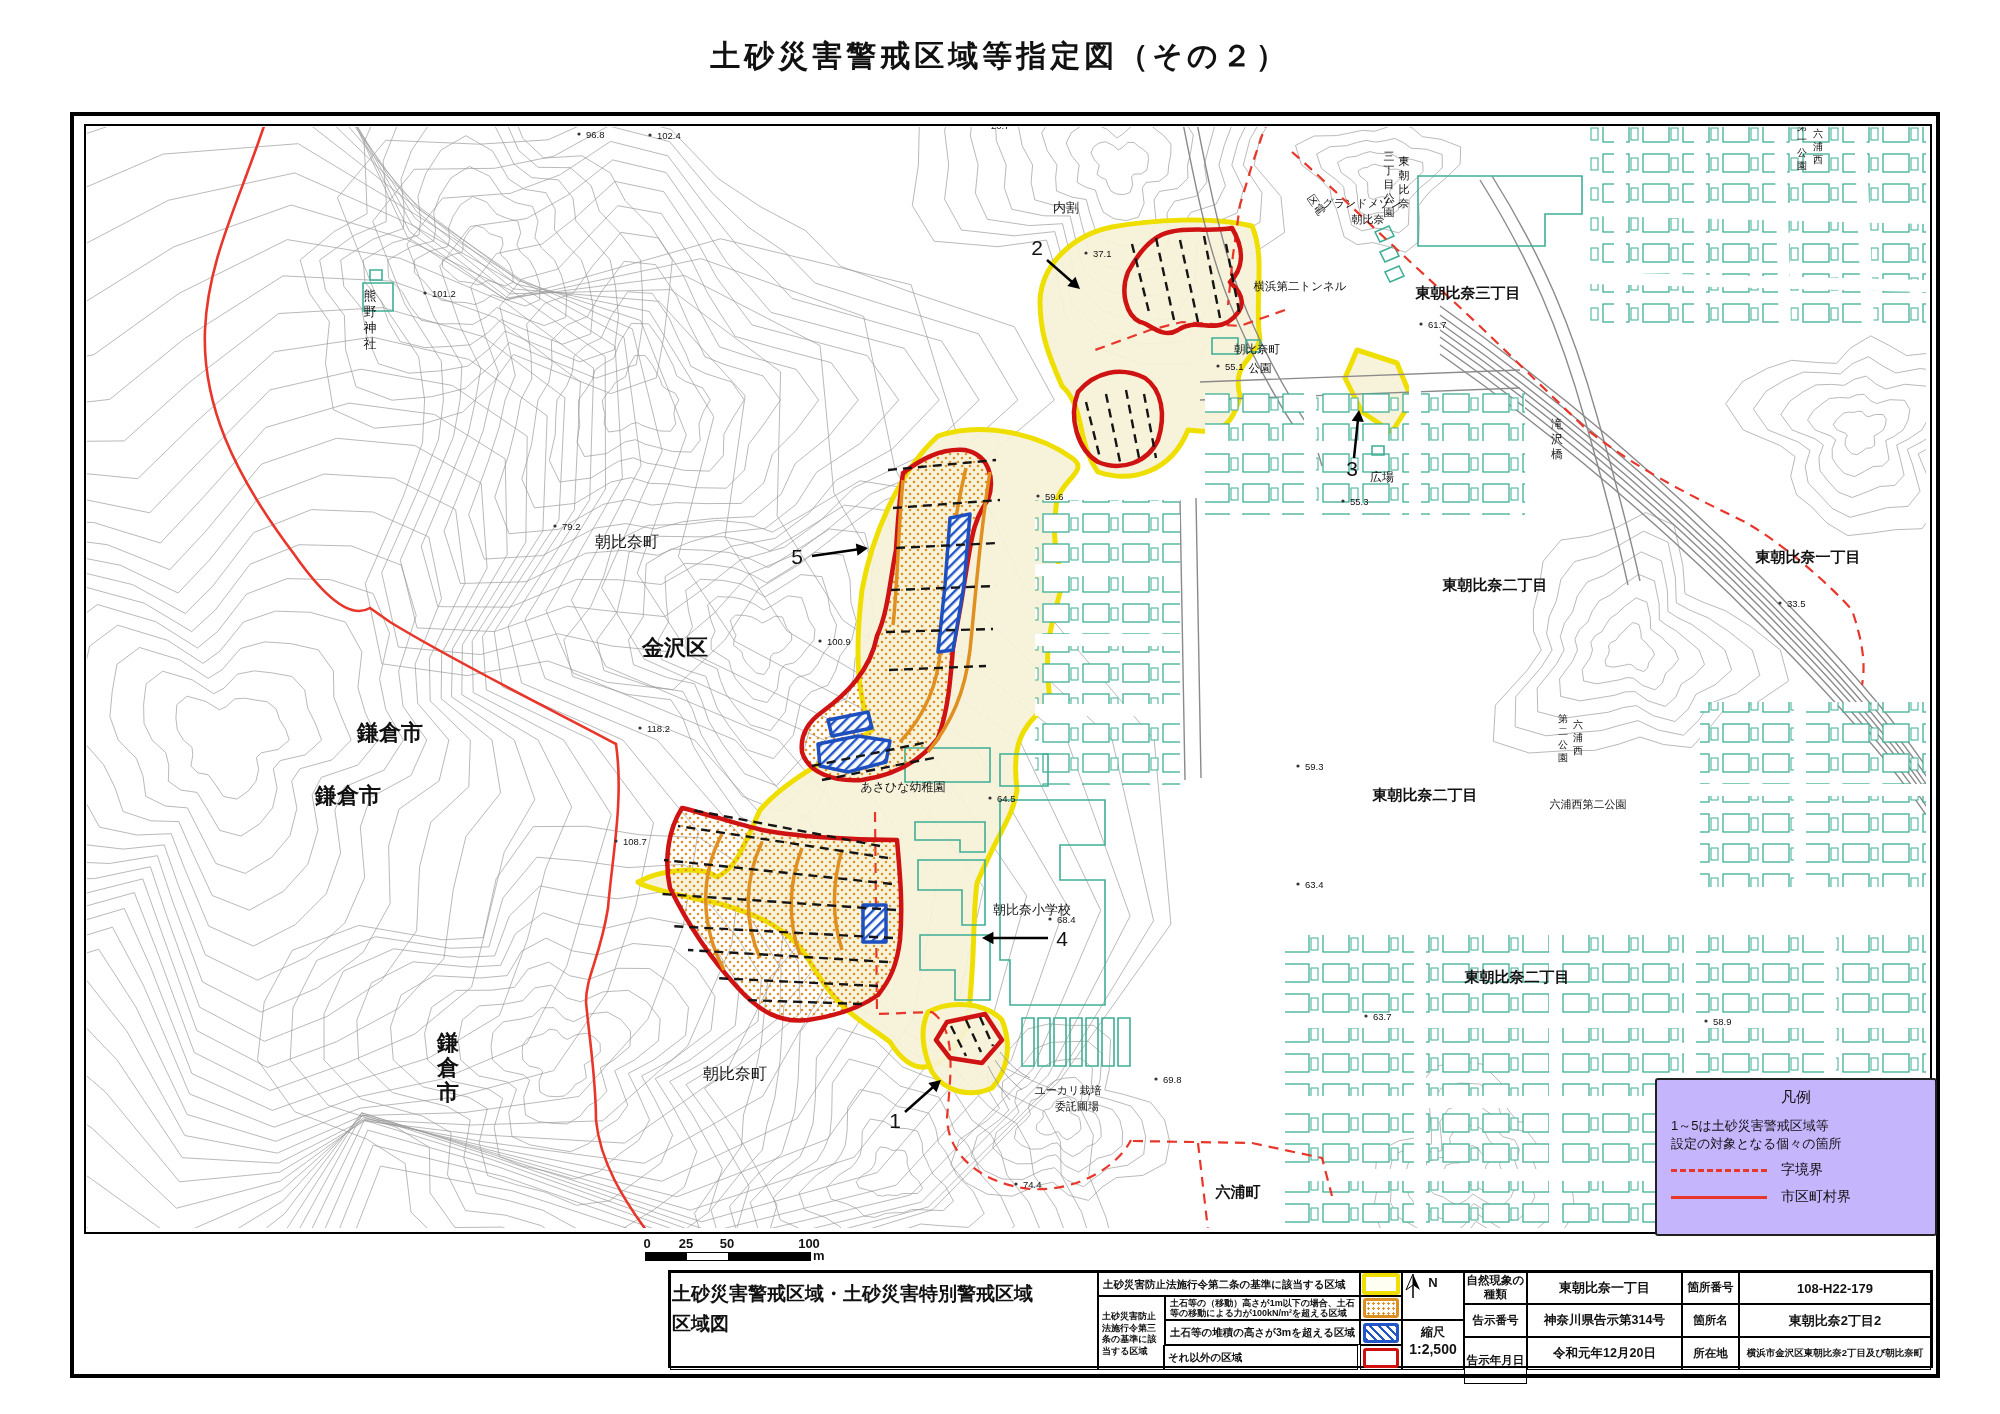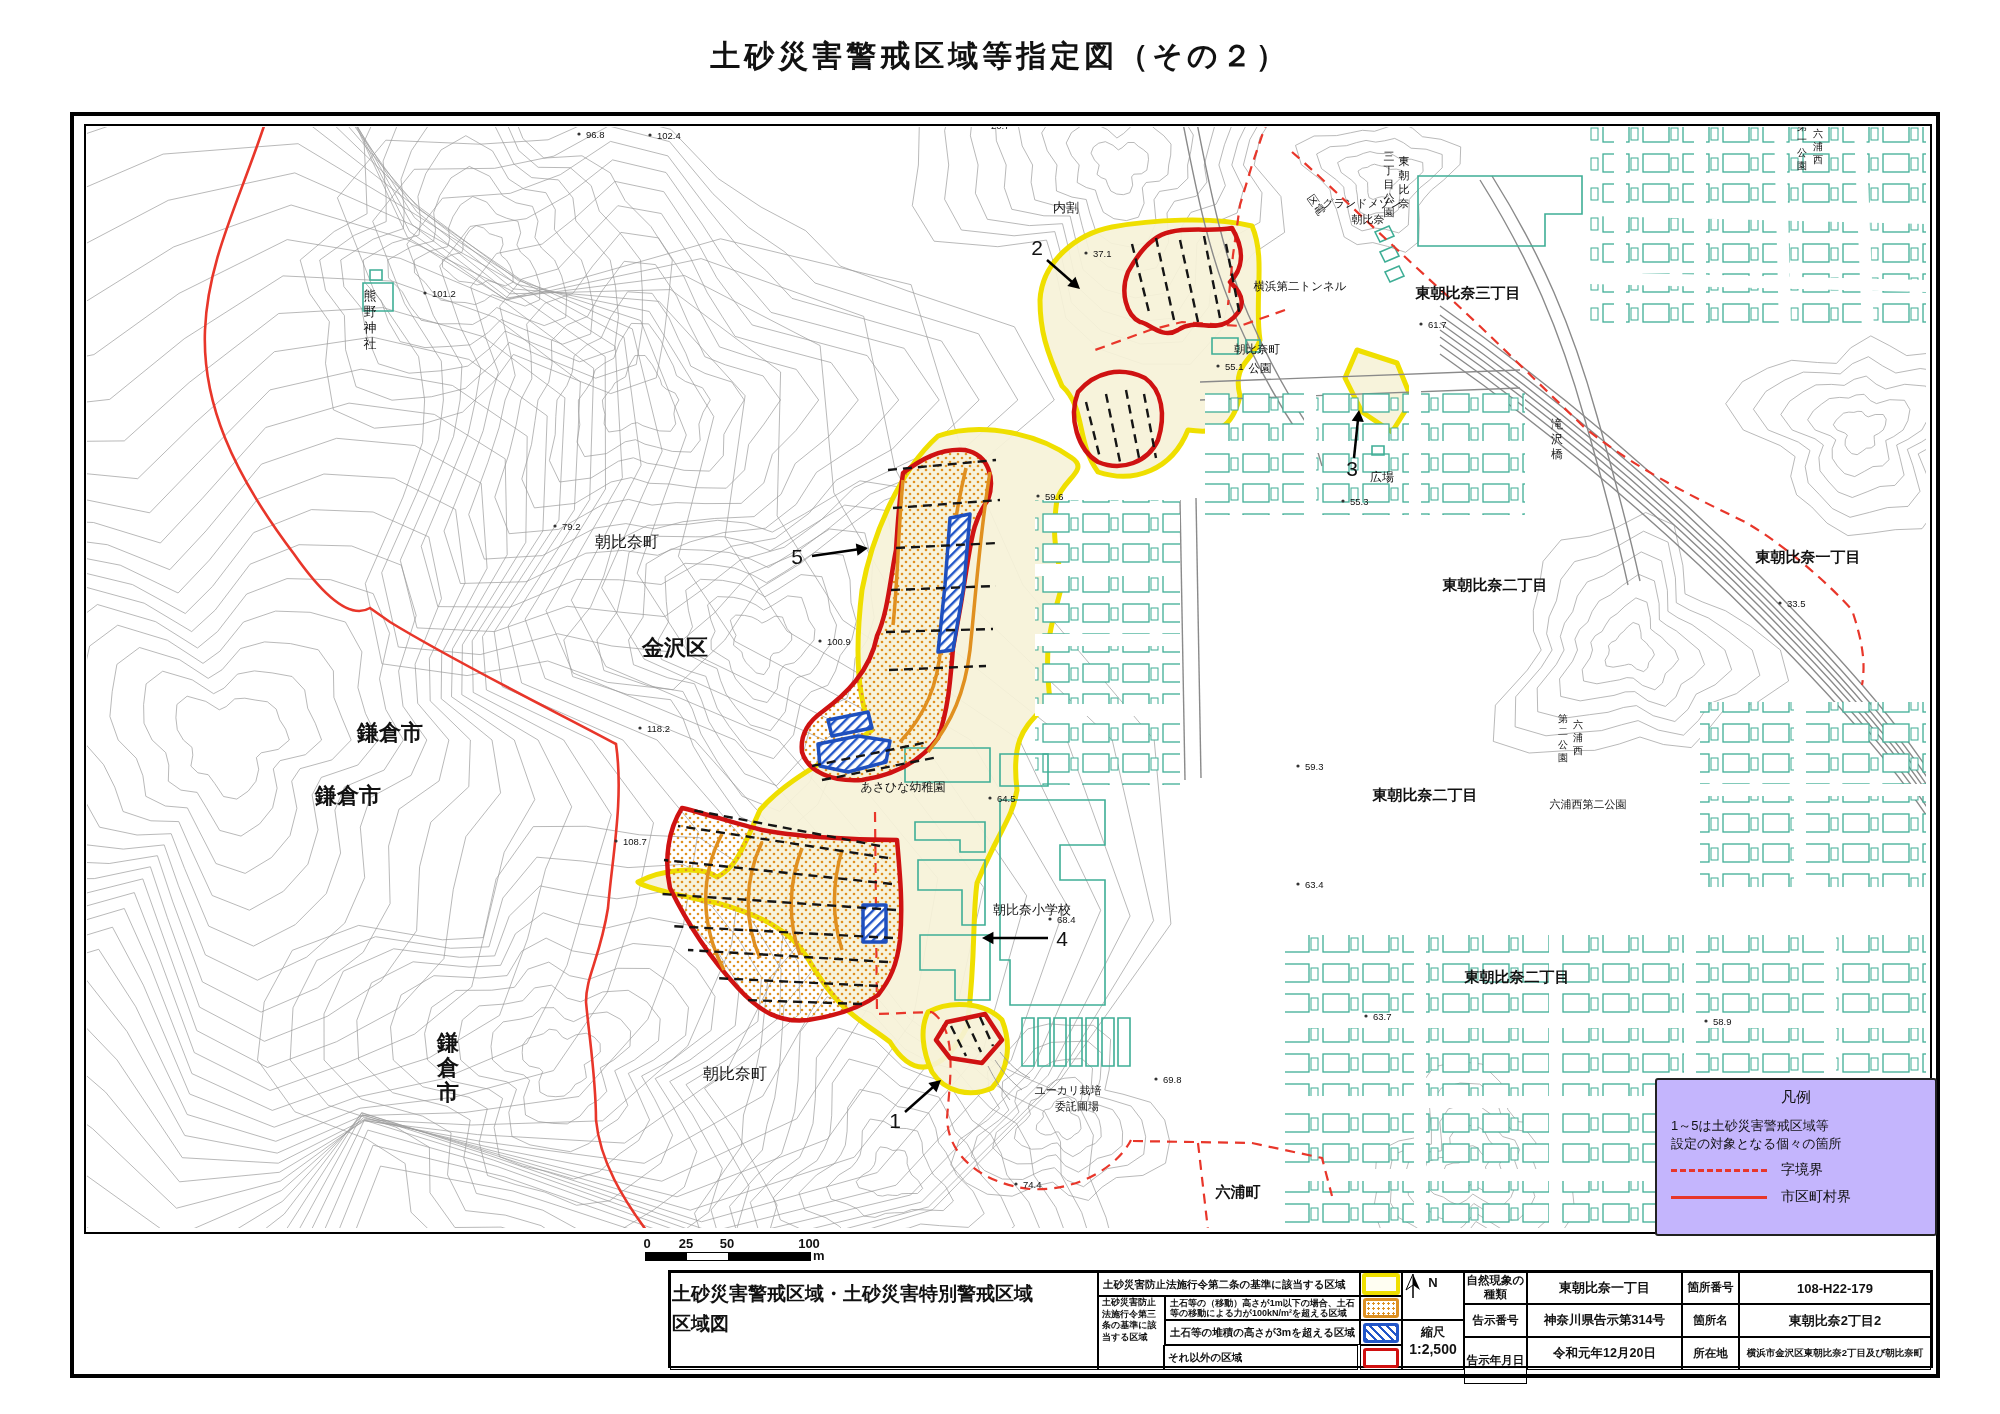--- a/index.html
+++ b/index.html
@@ -28,21 +28,21 @@
   #scalebar .ticks span{position:absolute;top:0;transform:translateX(-50%);font-weight:bold;font-size:13px;}
   #sb-bar{position:absolute;left:0;top:16px;width:164px;height:7px;border:1px solid #000;display:flex;}
   #sb-bar .seg{height:100%;}
   #sb-unit{position:absolute;left:168px;top:12px;font-weight:bold;font-size:13px;}
   
   #ttable{position:absolute;left:668px;top:1270px;width:1265px;height:98px;border:2px solid #000;
           background:#fff;z-index:5;box-sizing:border-box;}
   .cell{position:absolute;box-sizing:border-box;border:1px solid #000;overflow:hidden;}
   .sheet-title{font-size:19px;font-weight:bold;line-height:1.6;padding:6px 1px;}
   .leg-desc{font-size:10.5px;font-weight:bold;display:flex;align-items:center;padding:0 4px;line-height:1.15;}
-  .leg-group{font-size:9px;font-weight:bold;padding:0 3px;line-height:1.3;}
+  .leg-group{font-size:9px;font-weight:bold;padding:14px 3px;line-height:1.3;}
   .swcell{display:flex;align-items:center;justify-content:center;}
   .sw{width:30px;height:14px;border-radius:3px;background:#fff;}
   .sw.yellow{border:4px solid #efdf00;background:#fffef2;}
   .sw.orange{border:3px solid #dd9022;background-image:radial-gradient(circle,#dd9022 1px,rgba(0,0,0,0) 1.4px);background-size:5px 5px;}
   .sw.blue{border:3px solid #2256c8;background:repeating-linear-gradient(45deg,#2256c8 0 2px,#fff 2px 6px);}
   .sw.red{border:3px solid #d01010;}
   .kcell{font-size:11.5px;font-weight:bold;display:flex;align-items:center;justify-content:center;text-align:center;line-height:1.2;}
   .vcell{font-size:13px;font-weight:bold;display:flex;align-items:center;justify-content:center;text-align:center;}
   .vcell.small{font-size:9.5px;}
   .northcell{display:flex;flex-direction:column;align-items:center;}

